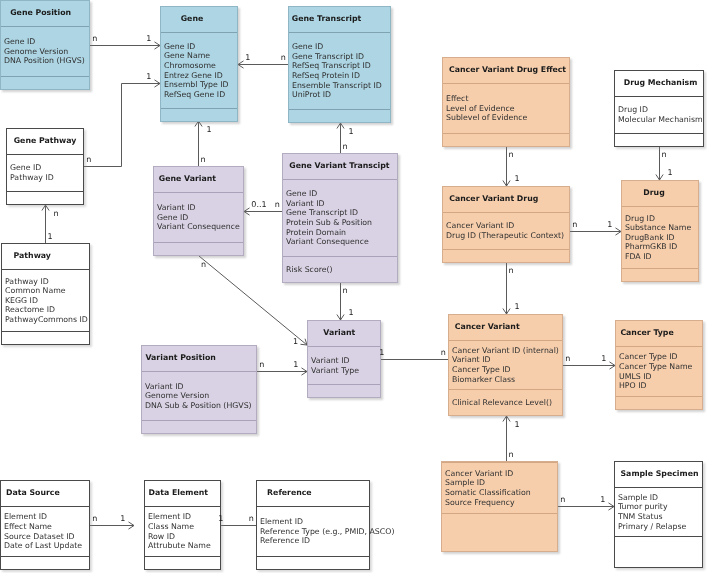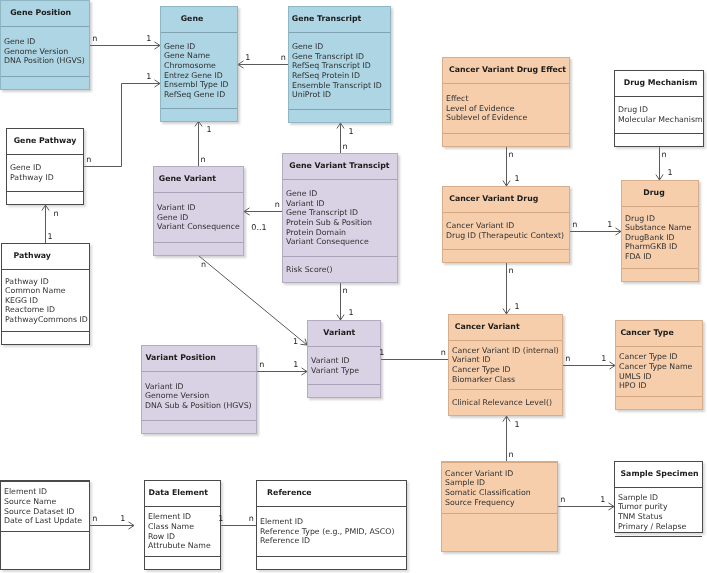--- a/index.html
+++ b/index.html
@@ -305,56 +305,57 @@
       <div class="sep"></div>
       <div class="attrs" style="height: 50px;">
         <div>Cancer Variant ID</div>
         <div>Sample ID</div>
         <div>Somatic Classification</div>
         <div>Source Frequency</div>
       </div>
       <div class="sep"></div>
       <div class="ops" style="height: 12px;"></div>
     </div>
-    <div class="entity plain" style="left: 614px; top: 461px; width: 89px; height: 72px;">
+    <div class="entity plain" style="left: 614px; top: 461px; width: 89px; height: 107px;">
       <div class="hdr" style="height: 25px; padding-left: 5.5px;">Sample Specimen</div>
       <div class="sep"></div>
       <div class="attrs" style="height: 48px;">
         <div>Sample ID</div>
         <div>Tumor purity</div>
         <div>TNM Status</div>
         <div>Primary / Relapse</div>
       </div>
       <div class="sep"></div>
       <div class="ops" style="height: 12px;"></div>
     </div>
     <div class="entity plain" style="left: 0px; top: 480px; width: 90px; height: 90px;">
+      <div class="hdr" style="height: 25px; padding-left: 5px;">Data Source</div>
       <div class="sep"></div>
       <div class="attrs" style="height: 49px;">
         <div>Element ID</div>
-        <div>Source Name</div>
+        <div>Effect Name</div>
         <div>Source Dataset ID</div>
         <div>Date of Last Update</div>
       </div>
       <div class="sep"></div>
       <div class="ops" style="height: 12px;"></div>
     </div>
     <div class="entity plain" style="left: 144px; top: 480px; width: 77px; height: 90px;">
       <div class="hdr" style="height: 25px; padding-left: 3.6px;">Data Element</div>
       <div class="sep"></div>
       <div class="attrs" style="height: 49px;">
         <div>Element ID</div>
         <div>Class Name</div>
         <div>Row ID</div>
         <div>Attrubute Name</div>
       </div>
       <div class="sep"></div>
       <div class="ops" style="height: 12px;"></div>
     </div>
-    <div class="entity plain" style="left: 256px; top: 480px; width: 151px; height: 90px;">
+    <div class="entity plain" style="left: 256px; top: 480px; width: 114px; height: 90px;">
       <div class="hdr" style="height: 25px; padding-left: 10.1px;">Reference</div>
       <div class="sep"></div>
       <div class="attrs" style="height: 49px;">
         <div>Element ID</div>
         <div>Reference Type (e.g., PMID, ASCO)</div>
         <div>Reference ID</div>
       </div>
       <div class="sep"></div>
       <div class="ops" style="height: 12px;"></div>
     </div>
@@ -364,21 +365,21 @@
     <div class="card" style="left: 151.4px; top: 72.8px; transform: translateX(-100%);">1</div>
     <div class="card" style="left: 285.8px; top: 53.8px; transform: translateX(-100%);">n</div>
     <div class="card" style="left: 245.3px; top: 53.8px;">1</div>
     <div class="card" style="left: 200.4px; top: 156.4px;">n</div>
     <div class="card" style="left: 206.6px; top: 126.2px;">1</div>
     <div class="card" style="left: 47.4px; top: 233.4px;">1</div>
     <div class="card" style="left: 53.6px; top: 210.2px;">n</div>
     <div class="card" style="left: 342.4px; top: 143.4px;">n</div>
     <div class="card" style="left: 348.6px; top: 128.2px;">1</div>
     <div class="card" style="left: 279.8px; top: 200.8px; transform: translateX(-100%);">n</div>
-    <div class="card" style="left: 251.3px; top: 200.8px; margin-top: 23px;">0..1</div>
+    <div class="card" style="left: 251.3px; top: 200.8px;">0..1</div>
     <div class="card" style="left: 342.4px; top: 286.7px;">n</div>
     <div class="card" style="left: 348.6px; top: 309.3px;">1</div>
     <div class="card" style="left: 201px; top: 260.8px;">n</div>
     <div class="card" style="left: 293px; top: 337.8px;">1</div>
     <div class="card" style="left: 259.2px; top: 360.8px;">n</div>
     <div class="card" style="left: 298.4px; top: 360.8px; transform: translateX(-100%);">1</div>
     <div class="card" style="left: 445.8px; top: 348.8px; transform: translateX(-100%);">n</div>
     <div class="card" style="left: 379.3px; top: 348.8px;">1</div>
     <div class="card" style="left: 508.4px; top: 150.7px;">n</div>
     <div class="card" style="left: 514.6px; top: 175.3px;">1</div>

